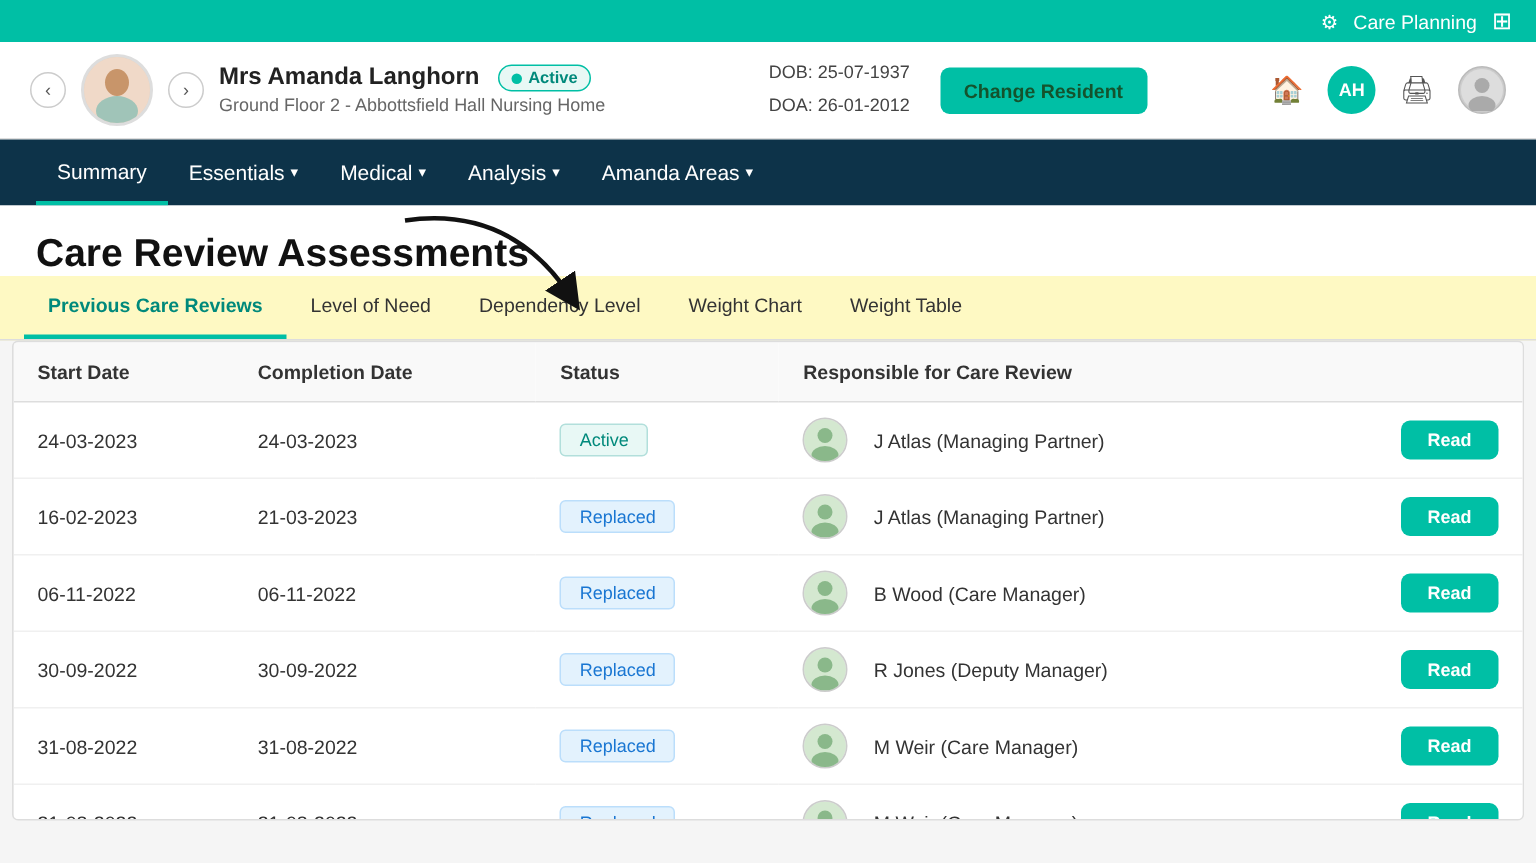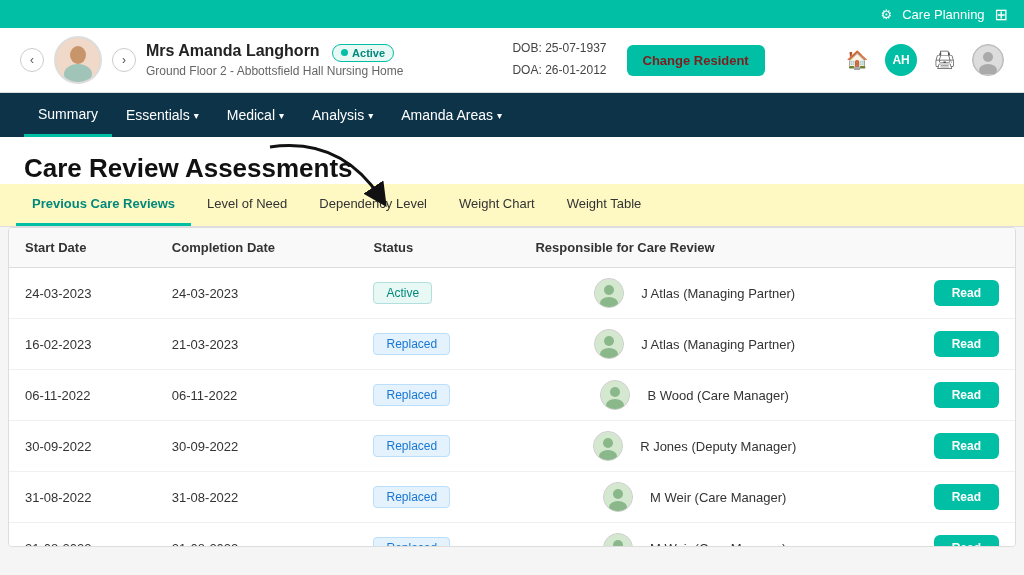--- a/index.html
+++ b/index.html
@@ -17,21 +17,21 @@
     }
     .resident-info h2 { font-size: 16px; font-weight: bold; color: #222; }
     .resident-info p { font-size: 12px; color: #666; margin-top: 2px; }
     .active-badge {
       display: inline-flex; align-items: center; gap: 4px;
       background: #e8f8f5; border: 1px solid #00bfa5; color: #00897b;
       border-radius: 12px; padding: 2px 8px; font-size: 11px; font-weight: bold; margin-left: 8px;
     }
     .active-dot { width: 7px; height: 7px; border-radius: 50%; background: #00bfa5; }
     .change-resident-btn {
-      background: #00bfa5; color: #7f1d1d; border: none; border-radius: 6px;
+      background: #00bfa5; color: #14532d; border: none; border-radius: 6px;
       padding: 8px 16px; font-size: 13px; font-weight: bold; cursor: pointer;
     }
     .user-initials {
       background: #00bfa5; color: white; border-radius: 50%;
       width: 32px; height: 32px; display: flex; align-items: center; justify-content: center;
       font-size: 12px; font-weight: bold;
     }
     .user-avatar-circle {
       width: 32px; height: 32px; border-radius: 50%; background: #ccc;
       display: flex; align-items: center; justify-content: center;
@@ -91,21 +91,21 @@
       font-size: 12px; font-weight: 500;
     }
     .status-active { background: #e8f8f5; color: #00897b; border: 1px solid #b2dfdb; }
     .status-replaced { background: #e3f2fd; color: #1976d2; border: 1px solid #bbdefb; }
 
     .read-btn {
       background: #00bfa5; color: white; border: none; border-radius: 6px;
       padding: 6px 18px; font-size: 12px; font-weight: bold; cursor: pointer;
     }
 
-    .responsible-cell { display: flex; align-items: center; gap: 17px; justify-content: center; }
+    .responsible-cell { display: flex; align-items: center; gap: 17px; }
     .person-avatar {
       width: 30px; height: 30px; border-radius: 50%; background: #e0e0e0;
       display: flex; align-items: center; justify-content: center; font-size: 10px; color: #666;
       border: 1px solid #ccc; overflow: hidden; flex-shrink: 0;
     }
 
     .top-strip {
       background: #00bfa5;
       height: 28px;
       display: flex;

